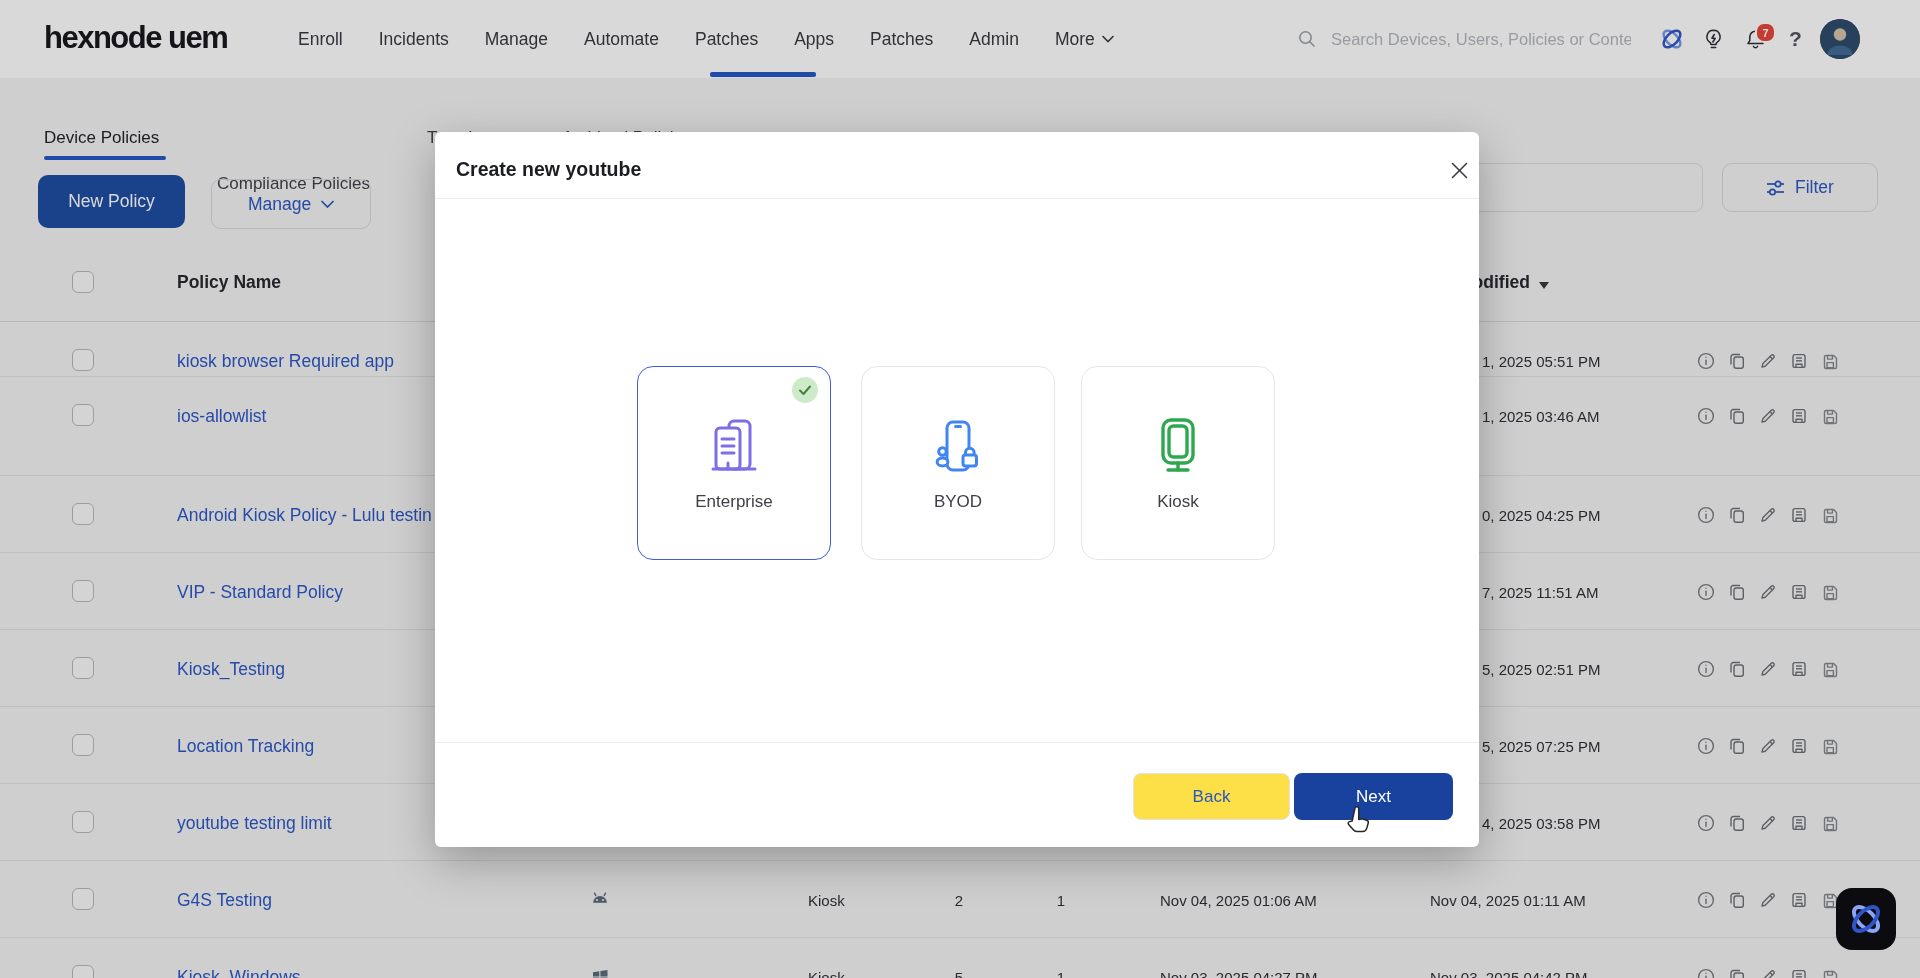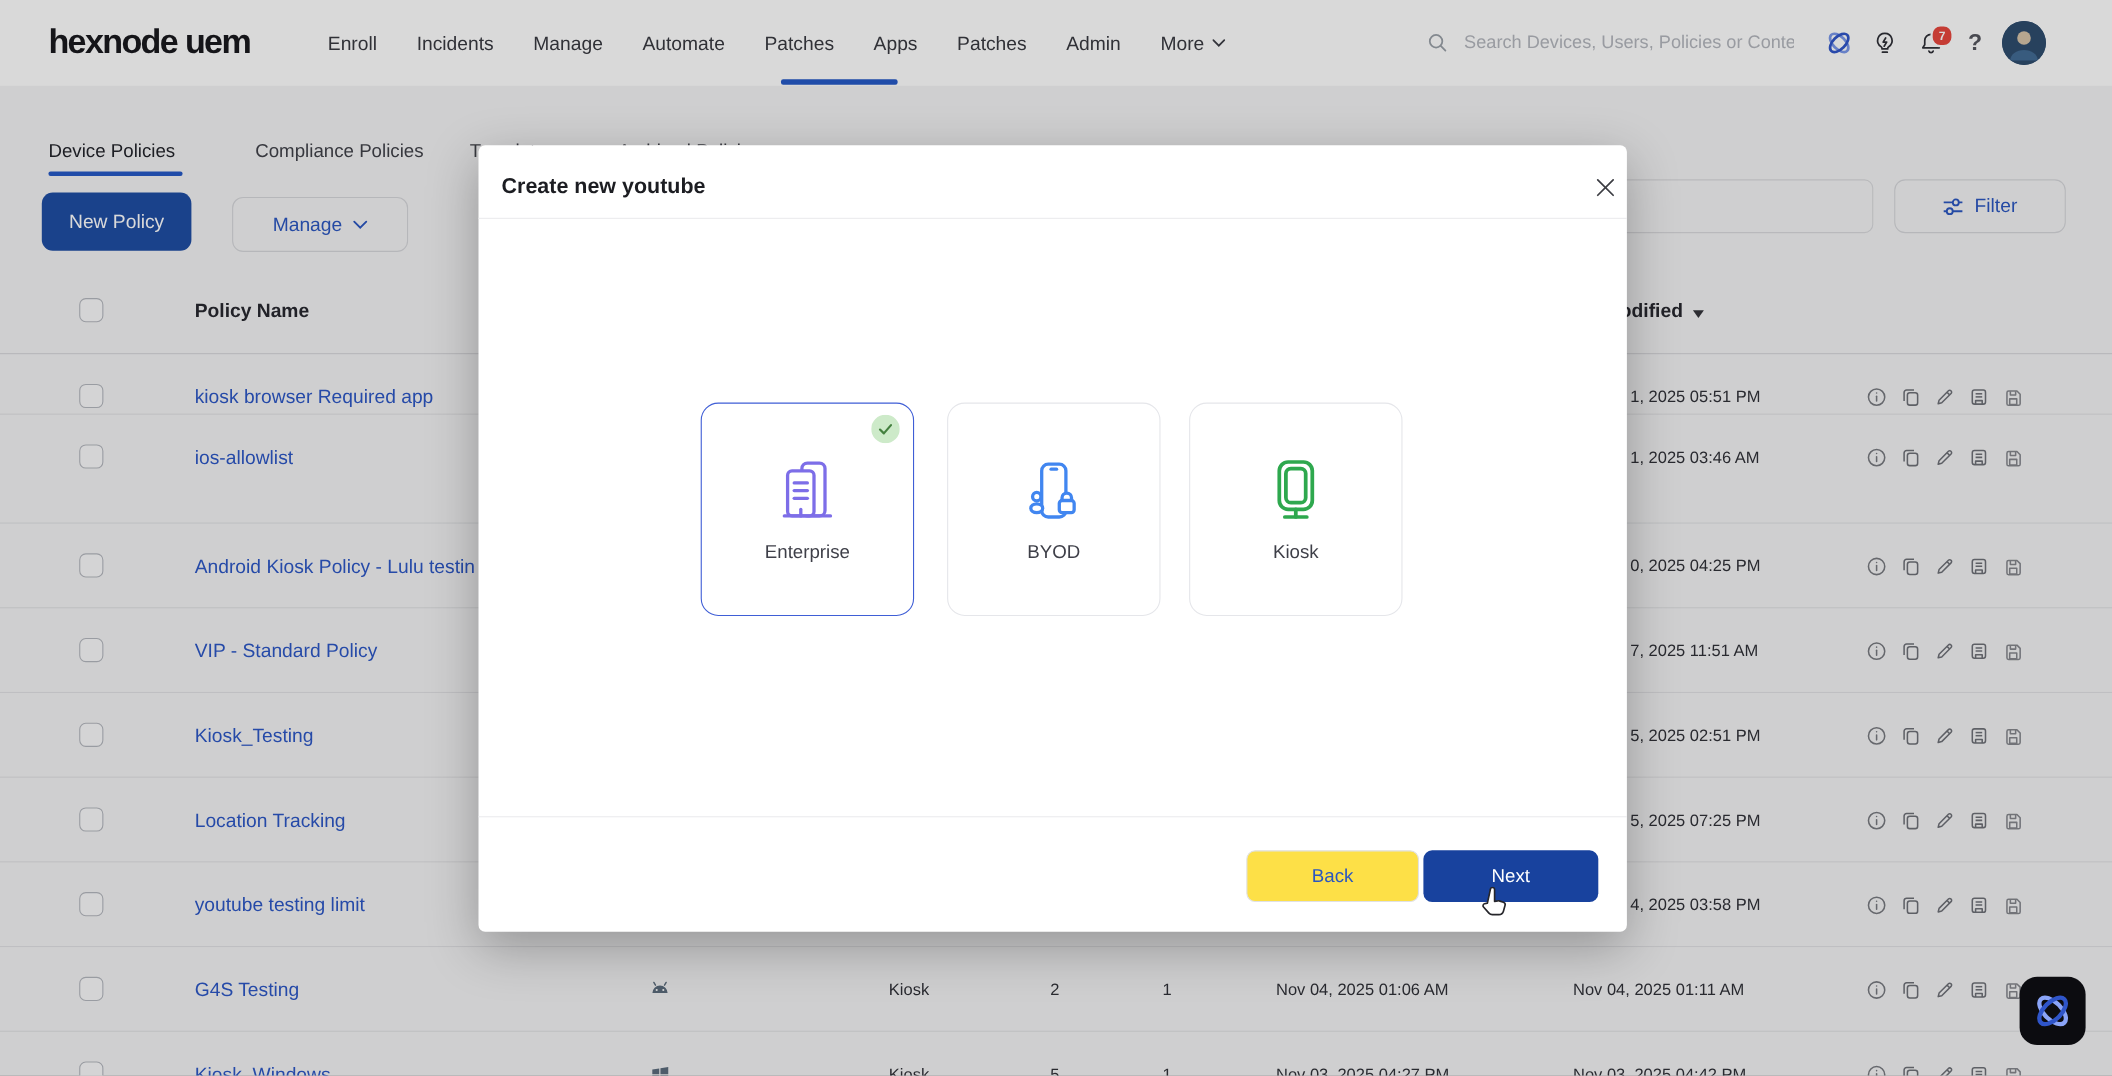--- a/index.html
+++ b/index.html
@@ -130,26 +130,26 @@
           <svg width="40" height="40" viewBox="0 0 40 40">
             <circle cx="20" cy="20" r="20" fill="#2d4b6d"></circle>
             <circle cx="20" cy="15.5" r="6.2" fill="#d6c3a8"></circle>
             <path d="M7.5 36a12.5 9.5 0 0 1 25 0z" fill="#406a93"></path>
           </svg>
         </div>
     </div>
   </header>
 
   <div class="tab active" style="left:44px;">Device Policies</div>
-  <div class="tab" style="left:232px;">Compliance Policies</div>
+  <div class="tab" style="left:217px;margin-top:46px;">Compliance Policies</div>
   <div class="tab" style="left:427px;">Templates</div>
   <div class="tab" style="left:562px;">Archived Policies</div>
   <div class="tab-underline"></div>
 
-  <button class="btn-primary" style="left:38px;top:175px;width:136px;height:53px;border:none;font-family:inherit;">New Policy</button>
+  <button class="btn-primary" style="left:38px;top:175px;width:147px;height:53px;border:none;font-family:inherit;">New Policy</button>
   <button class="btn-outline" style="left:211px;top:179px;width:160px;height:50px;font-family:inherit;">
     <span>Manage</span>
     <svg width="13" height="9" viewBox="0 0 13 9">
         <polyline points="1,1.5 6.5,7 12,1.5" fill="none" stroke="#2a56c0" stroke-width="1.7" stroke-linecap="round"></polyline>
       </svg>
   </button>
   <div class="search-box">
     <input placeholder="Search policies" style="">
   </div>
   <button class="btn-outline" style="left:1722px;top:163px;width:156px;height:49px;font-family:inherit;">

